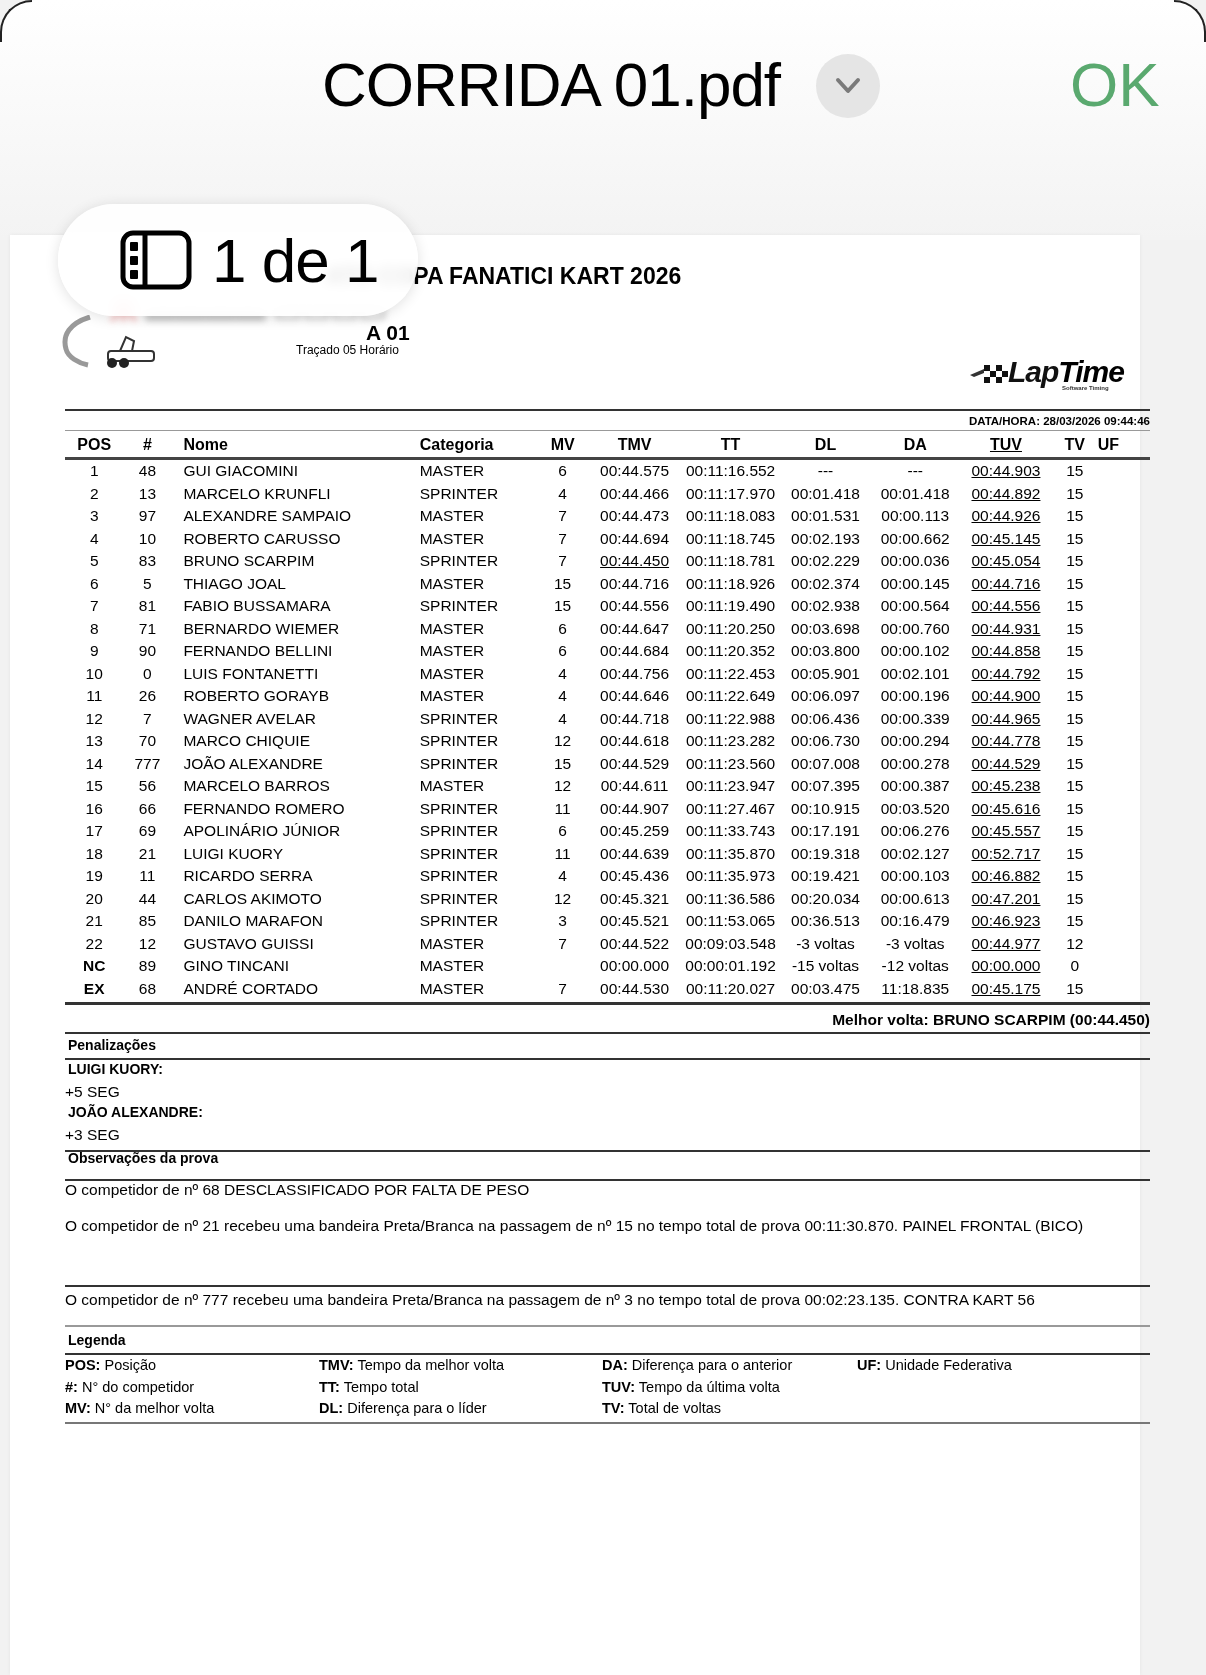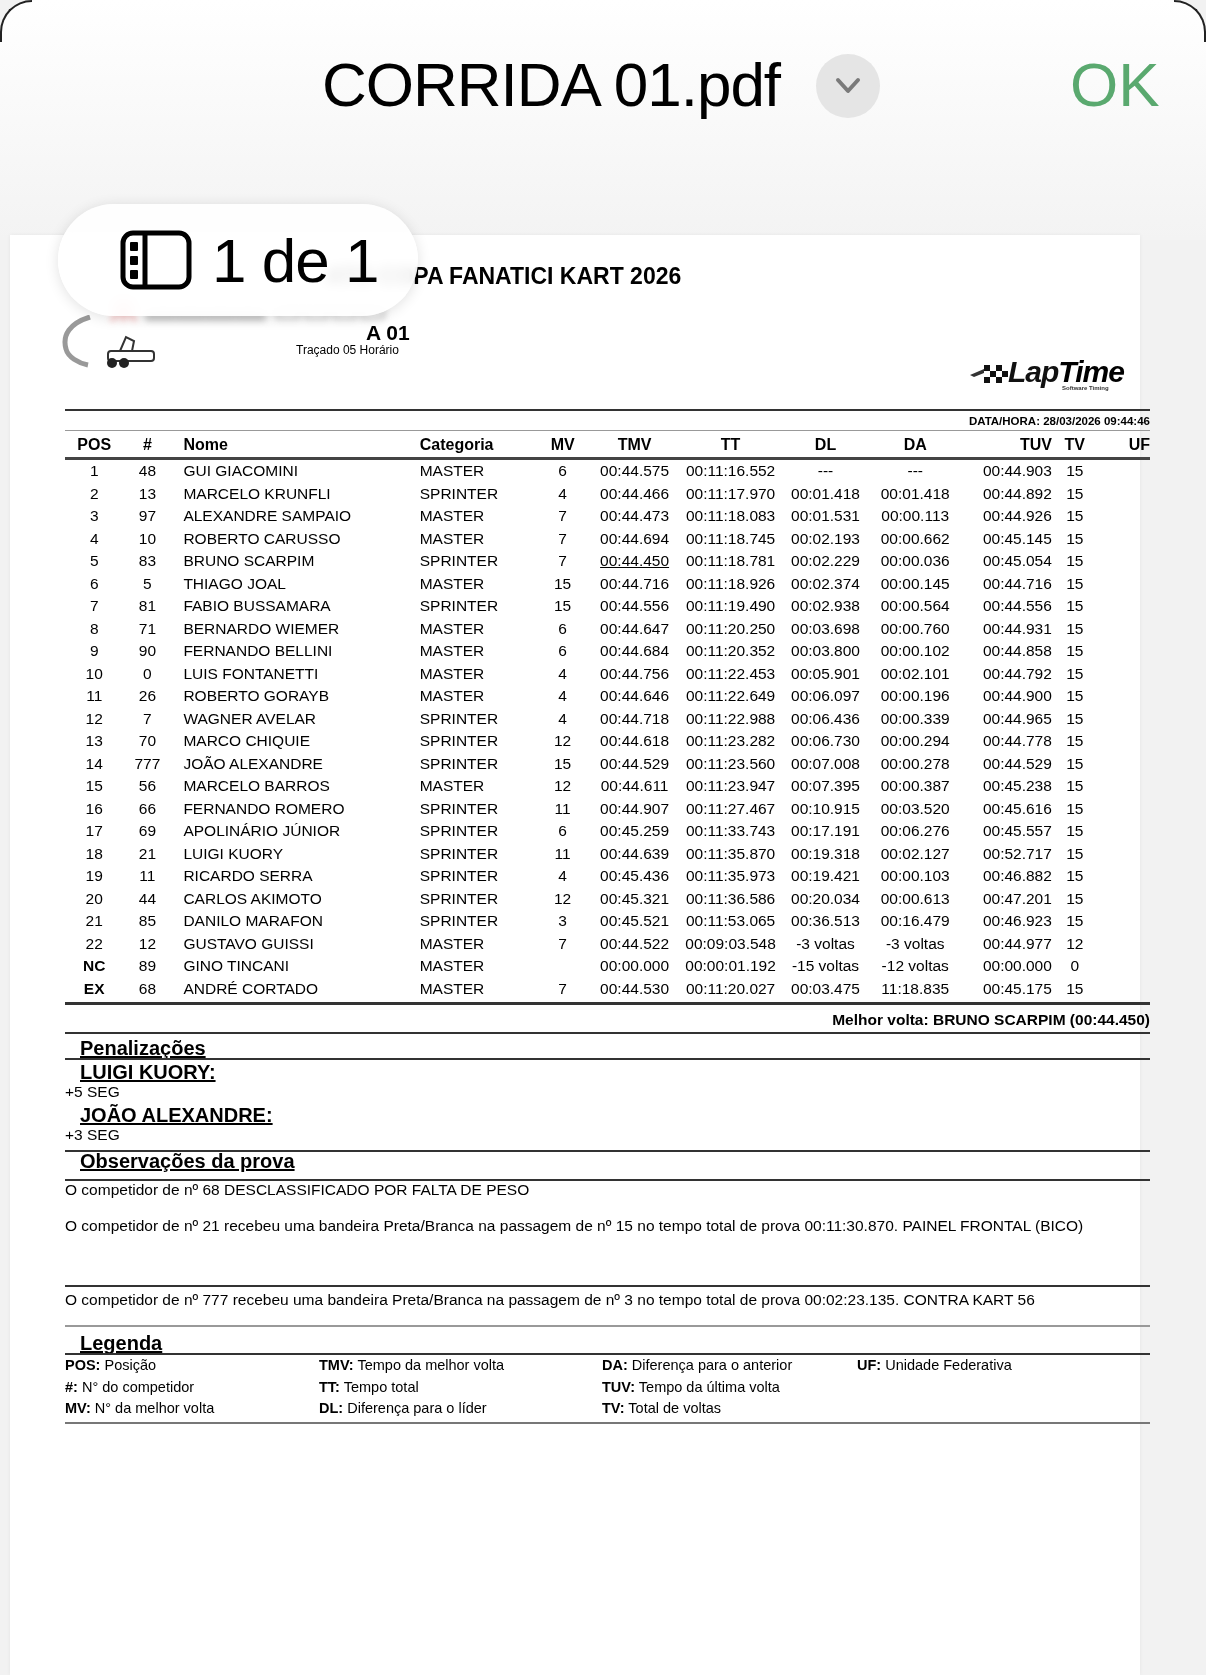--- a/index.html
+++ b/index.html
@@ -62,29 +62,29 @@
   table.results td { height:22.5px; padding:0; white-space:nowrap; }
   .c-pos { width:56px; text-align:center; }
   .c-num { width:46px; text-align:center; }
   .c-name { width:226px; text-align:left; padding-left:12px !important; }
   .c-cat { width:112px; text-align:left; }
   .c-mv { width:50px; text-align:center; }
   .c-tmv { width:88px; text-align:center; }
   .c-tt { width:96px; text-align:center; }
   .c-dl { width:86px; text-align:center; }
   .c-da { width:86px; text-align:center; }
-  .c-tuv { width:88px; text-align:right; }
+  .c-tuv { width:88px; text-align:center;text-decoration:underline; }
   .c-tv { width:44px; text-align:center; }
-  .c-uf { width:50px; text-align:right; }
+  .c-uf { width:50px; text-align:left; }
   td.bold { font-weight:bold; }
   td.best span { text-decoration:underline; }
   .table-end { top:767px; height:3px; }
   .best-lap { right:-10px; top:776px; font-size:15.5px; font-weight:bold; width:600px; text-align:right; }
 
-  .sec-title { font-size:20px; font-weight:bold; left:70px;text-decoration:underline; }
+  .sec-title { font-size:14px; font-weight:bold; left:58px; }
   .small-text { font-size:15.5px; left:55px; }
   .obs { font-size:15.5px; left:55px; }
   .legend-item { font-size:14.5px; }
   .legend-item b { font-weight:bold; }
 </style>
 </head>
 <body>
 
 <div class="sheet-top">
   <div class="sheet-edge-l"></div>

